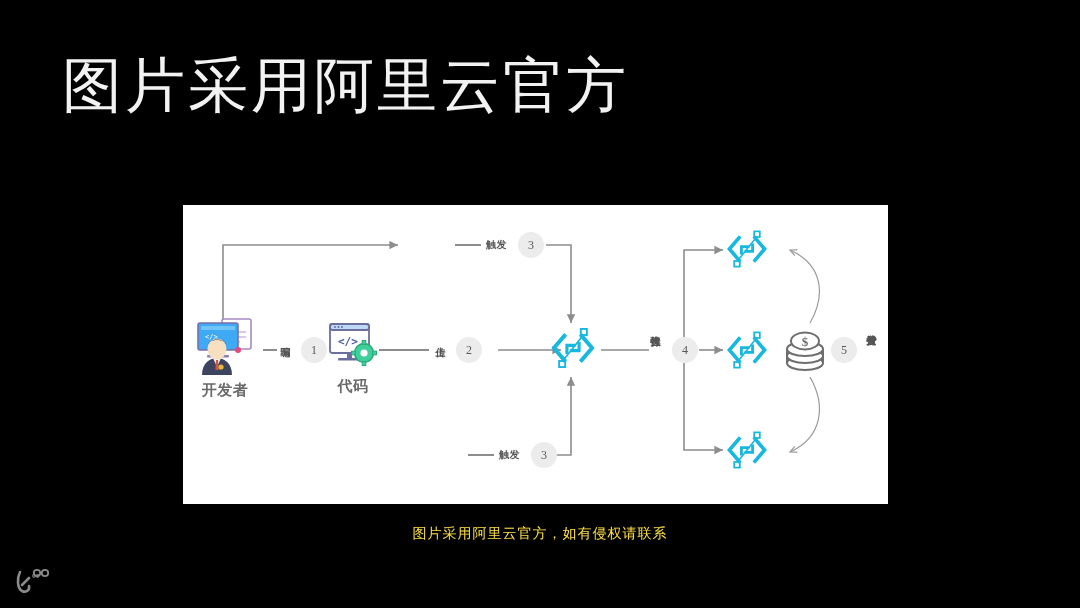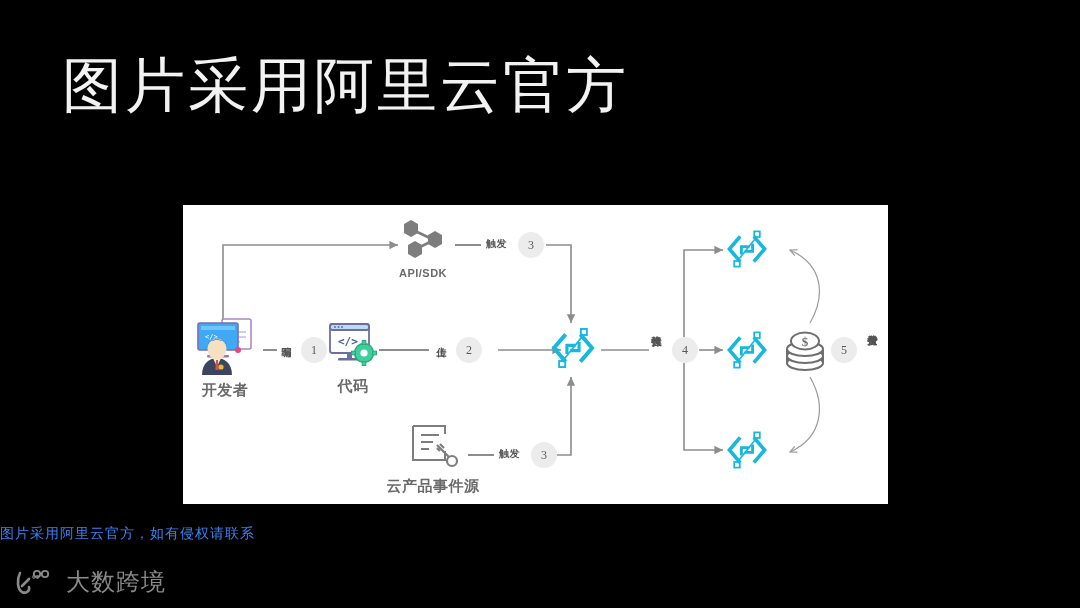--- a/index.html
+++ b/index.html
@@ -70,21 +70,20 @@
 
   
   .conn-label {
     position: absolute;
     font-size: 10px;
     color: #555;
     font-weight: bold;
     line-height: 11px;
     text-align: left;
     letter-spacing: .4px;
-    font-family: Liberation Mono, monospace;
   }
   .conn-label.vertical {
     writing-mode: vertical-rl;
     text-orientation: upright;
     letter-spacing: 0px;
     line-height: 11px;
   }
 
   
   .line-h {
@@ -100,21 +99,22 @@
     height: 299px;
     pointer-events: none;
   }
 
   
   .caption {
     position: absolute;
     left: 0;
     top: 525px;
     width: 1080px;
-    color: #3b82f6;
+    text-align: center;
+    color: #fde047;
     font-size: 14px;
     letter-spacing: 1px;
   }
 
   
   .footer-logo {
     position: absolute;
     left: 12px;
     top: 566px;
     display: flex;
@@ -224,50 +224,24 @@
           <rect x="8.5" y="-1.8" width="4" height="3.6"></rect>
         </g>
       </g>
     </svg>
     <div class="node-label">代码</div>
   </div>
 
   <div class="conn-label vertical" style="left:252px; top:134px;">上传</div>
   <div class="step-circle" style="left:273px; top:132px;">2</div>
 
-  <div class="node" style="left:205px; top:12px; width:70px;">
-    <svg width="54" height="44" viewBox="0 0 54 44">
-      <line x1="15" y1="12" x2="38" y2="23" stroke="#7d7d7d" stroke-width="2.6"></line>
-      <line x1="20" y1="32" x2="38" y2="23" stroke="#7d7d7d" stroke-width="2.6"></line>
-      <polygon points="15,3 22,7 22,16 15,20 8,16 8,7" fill="#7d7d7d"></polygon>
-      <polygon points="39,14 46,18 46,27 39,31 32,27 32,18" fill="#7d7d7d"></polygon>
-      <polygon points="19,24 26,28 26,37 19,41 12,37 12,28" fill="#7d7d7d"></polygon>
-    </svg>
-    <div class="node-label" style="font-size:11px;">API/SDK</div>
-  </div>
 
   <div class="conn-label" style="left:303px; top:34px;">触发</div>
   <div class="step-circle" style="left:335px; top:27px;">3</div>
 
-  <div class="node" style="left:215px; top:218px; width:70px;">
-    <svg width="52" height="48" viewBox="0 0 52 48">
-      <path d="M6,3 L38,3 L38,11 M38,28 L38,37 L6,37 L6,3" fill="none" stroke="#7d7d7d" stroke-width="2"></path>
-      <line x1="14" y1="12" x2="32" y2="12" stroke="#7d7d7d" stroke-width="2"></line>
-      <line x1="14" y1="19" x2="26" y2="19" stroke="#7d7d7d" stroke-width="2"></line>
-      <line x1="14" y1="26" x2="22" y2="26" stroke="#7d7d7d" stroke-width="2"></line>
-
-      <g stroke="#7d7d7d" stroke-width="2.2" fill="none">
-        <line x1="30" y1="22" x2="42" y2="34"></line>
-        <line x1="33" y1="21" x2="37" y2="25"></line>
-        <line x1="30" y1="25" x2="33" y2="28"></line>
-        <circle cx="45" cy="38" r="5"></circle>
-      </g>
-    </svg>
-    <div class="node-label">云产品事件源</div>
-  </div>
 
   <div class="conn-label" style="left:316px; top:244px;">触发</div>
   <div class="step-circle" style="left:348px; top:237px;">3</div>
 
   <div class="node" style="left:364px; top:117px; width:52px;">
     <svg width="52" height="52" viewBox="0 0 60 60">
       <g fill="none" stroke="#17b8e0" stroke-width="4.5" stroke-linecap="square">
         <polyline points="20,16 8,30 20,44"></polyline>
         <polyline points="40,16 52,30 40,44"></polyline>
       </g>
@@ -353,14 +327,13 @@
 <div class="caption">图片采用阿里云官方，如有侵权请联系</div>
 
 <div class="footer-logo">
   <svg class="logo-mark" viewBox="0 0 46 30">
     <path d="M8,6 C5,12 5,22 10,25 C14,27 18,24 17,20" fill="none" stroke="#8a8a8a" stroke-width="2.6" stroke-linecap="round"></path>
     <path d="M17,12 L10,19" fill="none" stroke="#8a8a8a" stroke-width="2.6" stroke-linecap="round"></path>
     <text x="20" y="13" font-size="11" fill="#8a8a8a" font-family="sans-serif" font-weight="bold">∞</text>
     <circle cx="25" cy="7" r="3.2" fill="none" stroke="#8a8a8a" stroke-width="1.8"></circle>
     <circle cx="33" cy="7" r="3.2" fill="none" stroke="#8a8a8a" stroke-width="1.8"></circle>
   </svg>
-  <span class="logo-text">大数跨境</span>
 </div>
 
 </body></html>

